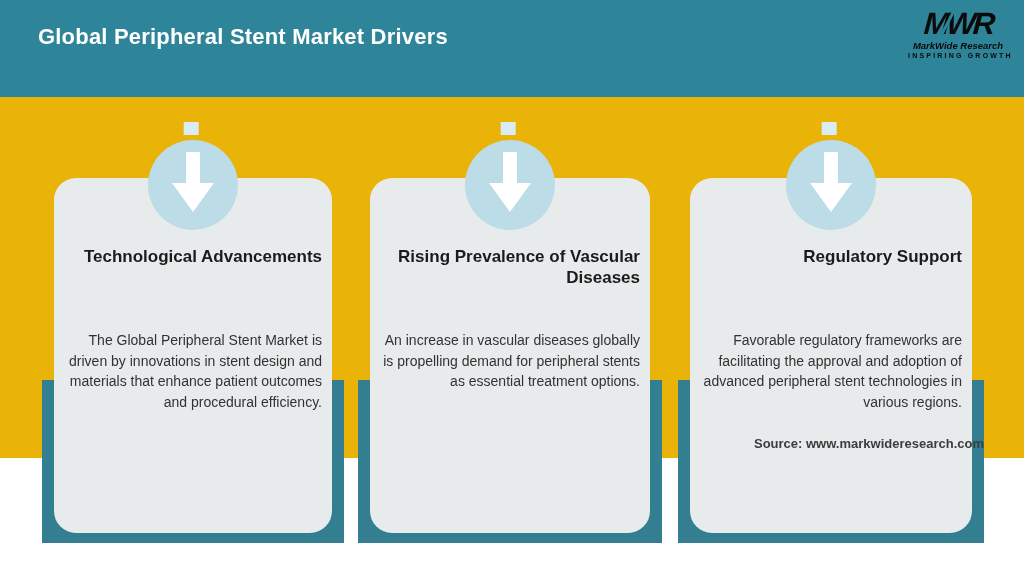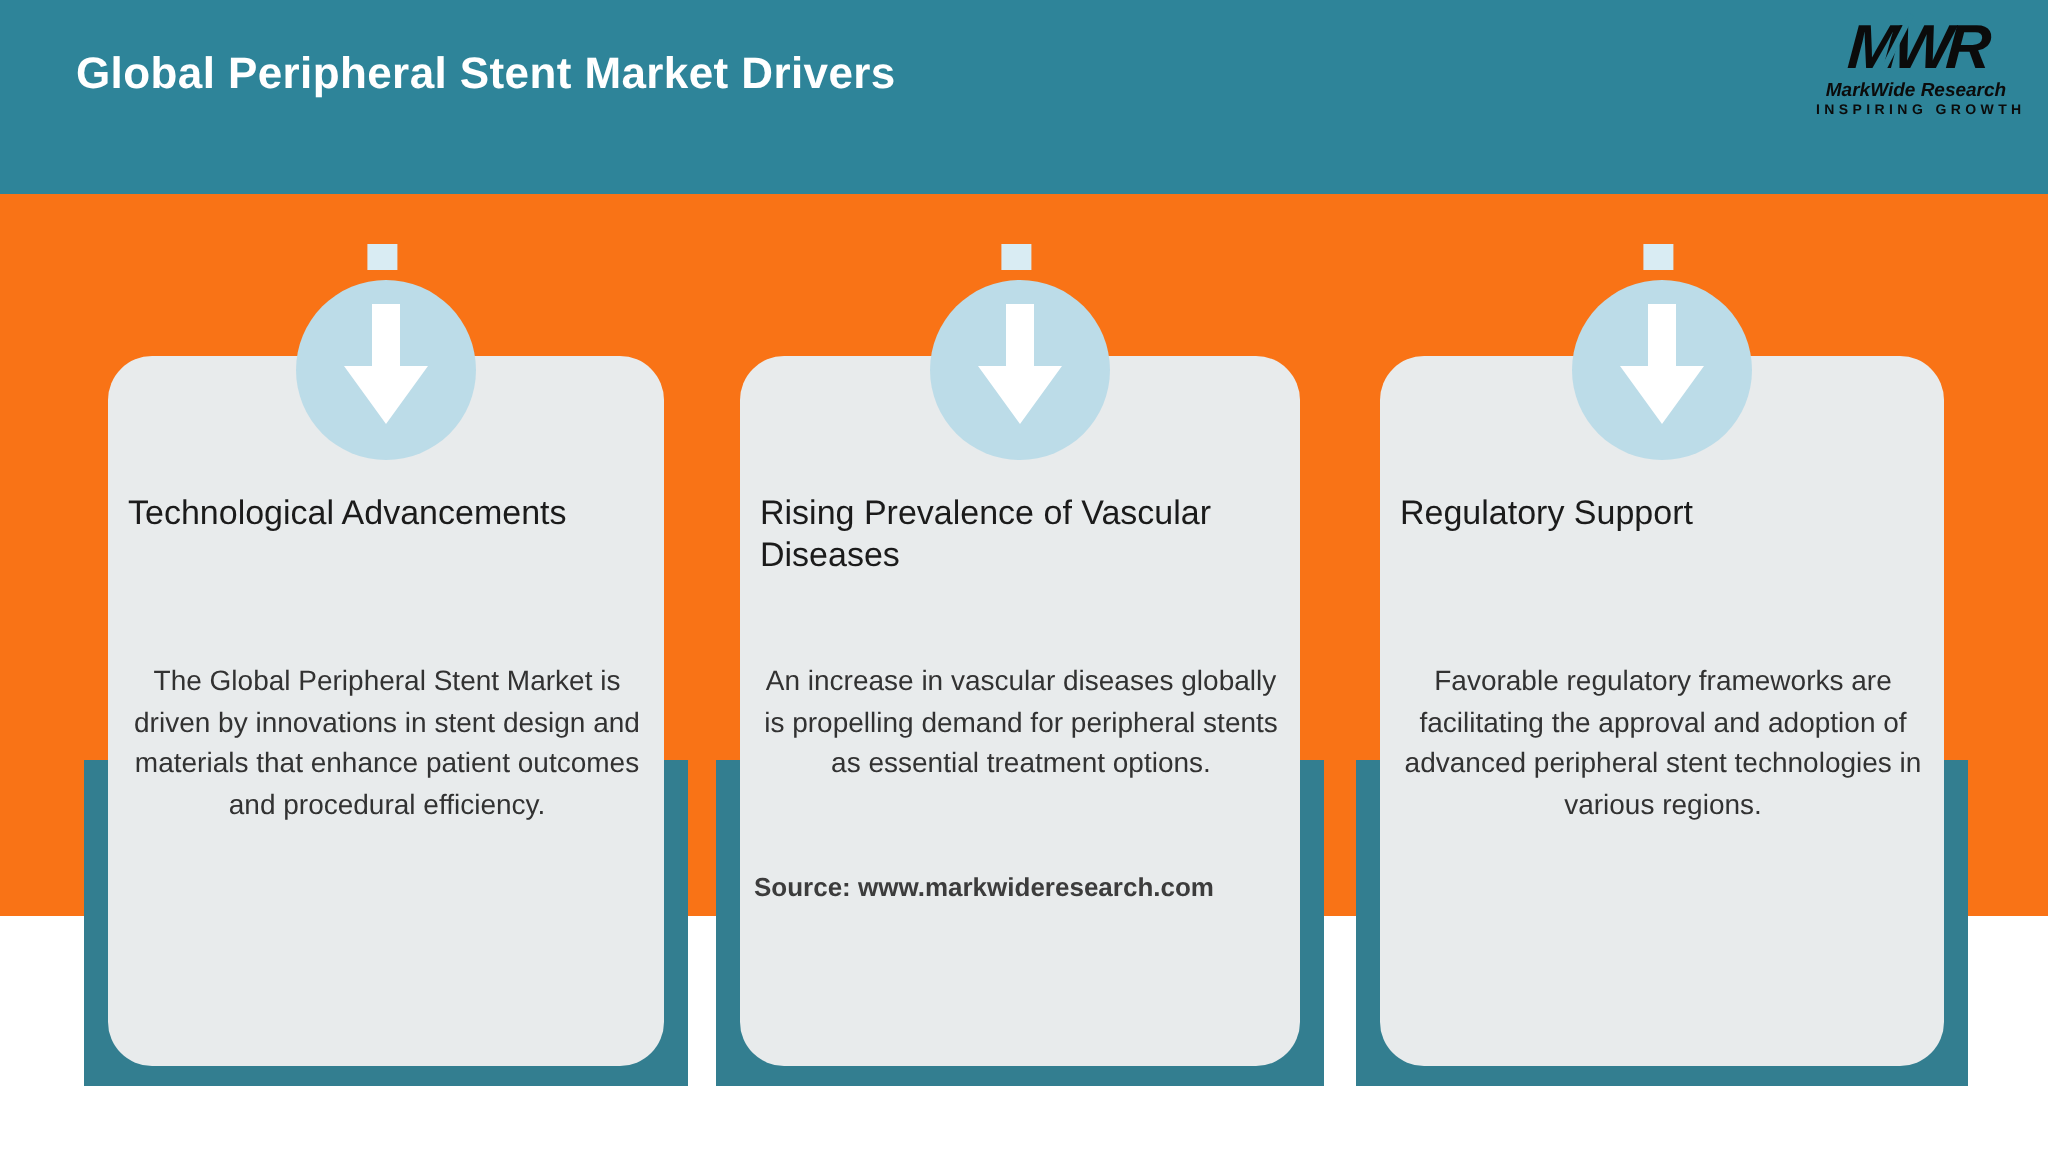--- a/index.html
+++ b/index.html
@@ -11,21 +11,21 @@
     --body-ink:#323232;
   }
   *{margin:0;padding:0;box-sizing:border-box;}
   html,body{width:1024px;height:576px;}
   body{
     font-family:"Liberation Sans", sans-serif;
     background:#ffffff;
     overflow:hidden;
     position:relative;
   }
-  .canvas{position:absolute;inset:0;width:1024px;height:458px;background:#f97316;padding-left:36px;}
+  .canvas{position:absolute;inset:0;width:1024px;height:458px;background:#eab308;padding-left:36px;}
 
   
   .header{
     position:absolute;left:0;top:0;width:1024px;height:97px;
     background:var(--header-teal);
   }
   .page-title{
     position:absolute;left:38px;top:24px;
     color:#ffffff;font-size:22px;font-weight:700;letter-spacing:.2px;
   }
@@ -69,35 +69,35 @@
   .circle{
     position:absolute;left:50%;top:-38px;width:90px;height:90px;
     transform:translateX(-50%);
     background:var(--circle-blue);
     border-radius:50%;
     display:flex;align-items:center;justify-content:center;
   }
   .circle svg{display:block;margin-top:-4px;}
   .card-title{
     position:absolute;left:10px;right:10px;top:68px;
-    text-align:left;
-    font-size:17px;font-weight:400;line-height:21px;
+    text-align:right;
+    font-size:17px;font-weight:700;line-height:21px;
     color:var(--title-ink);
   }
   .card-body{
     position:absolute;left:11px;right:10px;top:152px;
     font-size:14px;line-height:20.5px;
     color:var(--body-ink);
-    text-align:center;
+    text-align:right;
   }
 
   
   .source-text{
     position:absolute;left:0;right:40px;bottom:7px;
-    text-align:center;
+    text-align:right;
     font-size:13px;font-weight:700;color:#3C3C3C;
   }
   .disclaimer-text{
     position:absolute;right:12px;bottom:7px;
     font-size:10px;font-weight:400;color:#1f1f1f;
   }
 </style>
 </head>
 <body>
 

